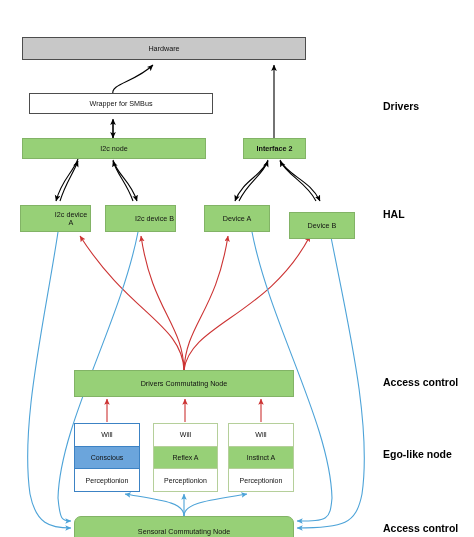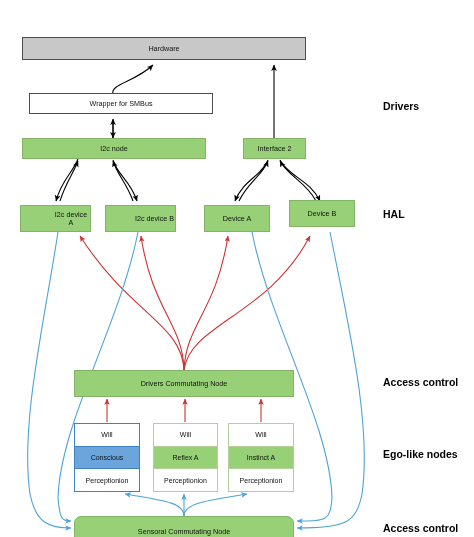--- a/index.html
+++ b/index.html
@@ -128,34 +128,34 @@
   </div>
 
   <div class="node white" style="left:29px;top:69px;width:184px;height:21px;">
     <span>Wrapper for SMBus</span>
   </div>
 
   <div class="node green" style="left:22px;top:114px;width:184px;height:21px;">
     <span>I2c node</span>
   </div>
 
-  <div class="node green" style="left:243px;top:114px;width:63px;height:21px;">
+  <div class="node green" style="left:243px;top:114px;width:63px;height:21px;font-weight:bold;">
     <span>Interface 2</span>
   </div>
 
   <div class="node green" style="left:20px;top:181px;width:71px;height:27px;padding-left:31px;">
     <span>I2c device A</span>
   </div>
   <div class="node green" style="left:105px;top:181px;width:71px;height:27px;padding-left:28px;">
     <span>I2c device B</span>
   </div>
   <div class="node green" style="left:204px;top:181px;width:66px;height:27px;">
     <span>Device A</span>
   </div>
-  <div class="node green" style="left:289px;top:176px;width:66px;height:27px;">
+  <div class="node green" style="left:289px;top:188px;width:66px;height:27px;">
     <span>Device B</span>
   </div>
 
   <div class="node green" style="left:74px;top:346px;width:220px;height:27px;">
     <span>Drivers Commutating Node</span>
   </div>
 
   <div class="node green" style="left:74px;top:492px;width:220px;height:31px;border-radius:7px;">
     <span>Sensoral Commutating Node</span>
   </div>
@@ -174,16 +174,16 @@
 
   <div class="ego greenb" style="left:228px;top:399px;width:66px;height:69px;">
     <div class="cell top">Will</div>
     <div class="cell mid">Instinct A</div>
     <div class="cell bot">Perceptionion</div>
   </div>
 
   <div class="side-label" style="left:383px;top:76px;">Drivers</div>
   <div class="side-label" style="left:383px;top:184px;">HAL</div>
   <div class="side-label" style="left:383px;top:352px;">Access control</div>
-  <div class="side-label" style="left:383px;top:424px;">Ego-like nodes</div>
+  <div class="side-label" style="left:383px;top:424px;">Ego-like node</div>
   <div class="side-label" style="left:383px;top:498px;">Access control</div>
 
 </div>
 
 </body></html>

